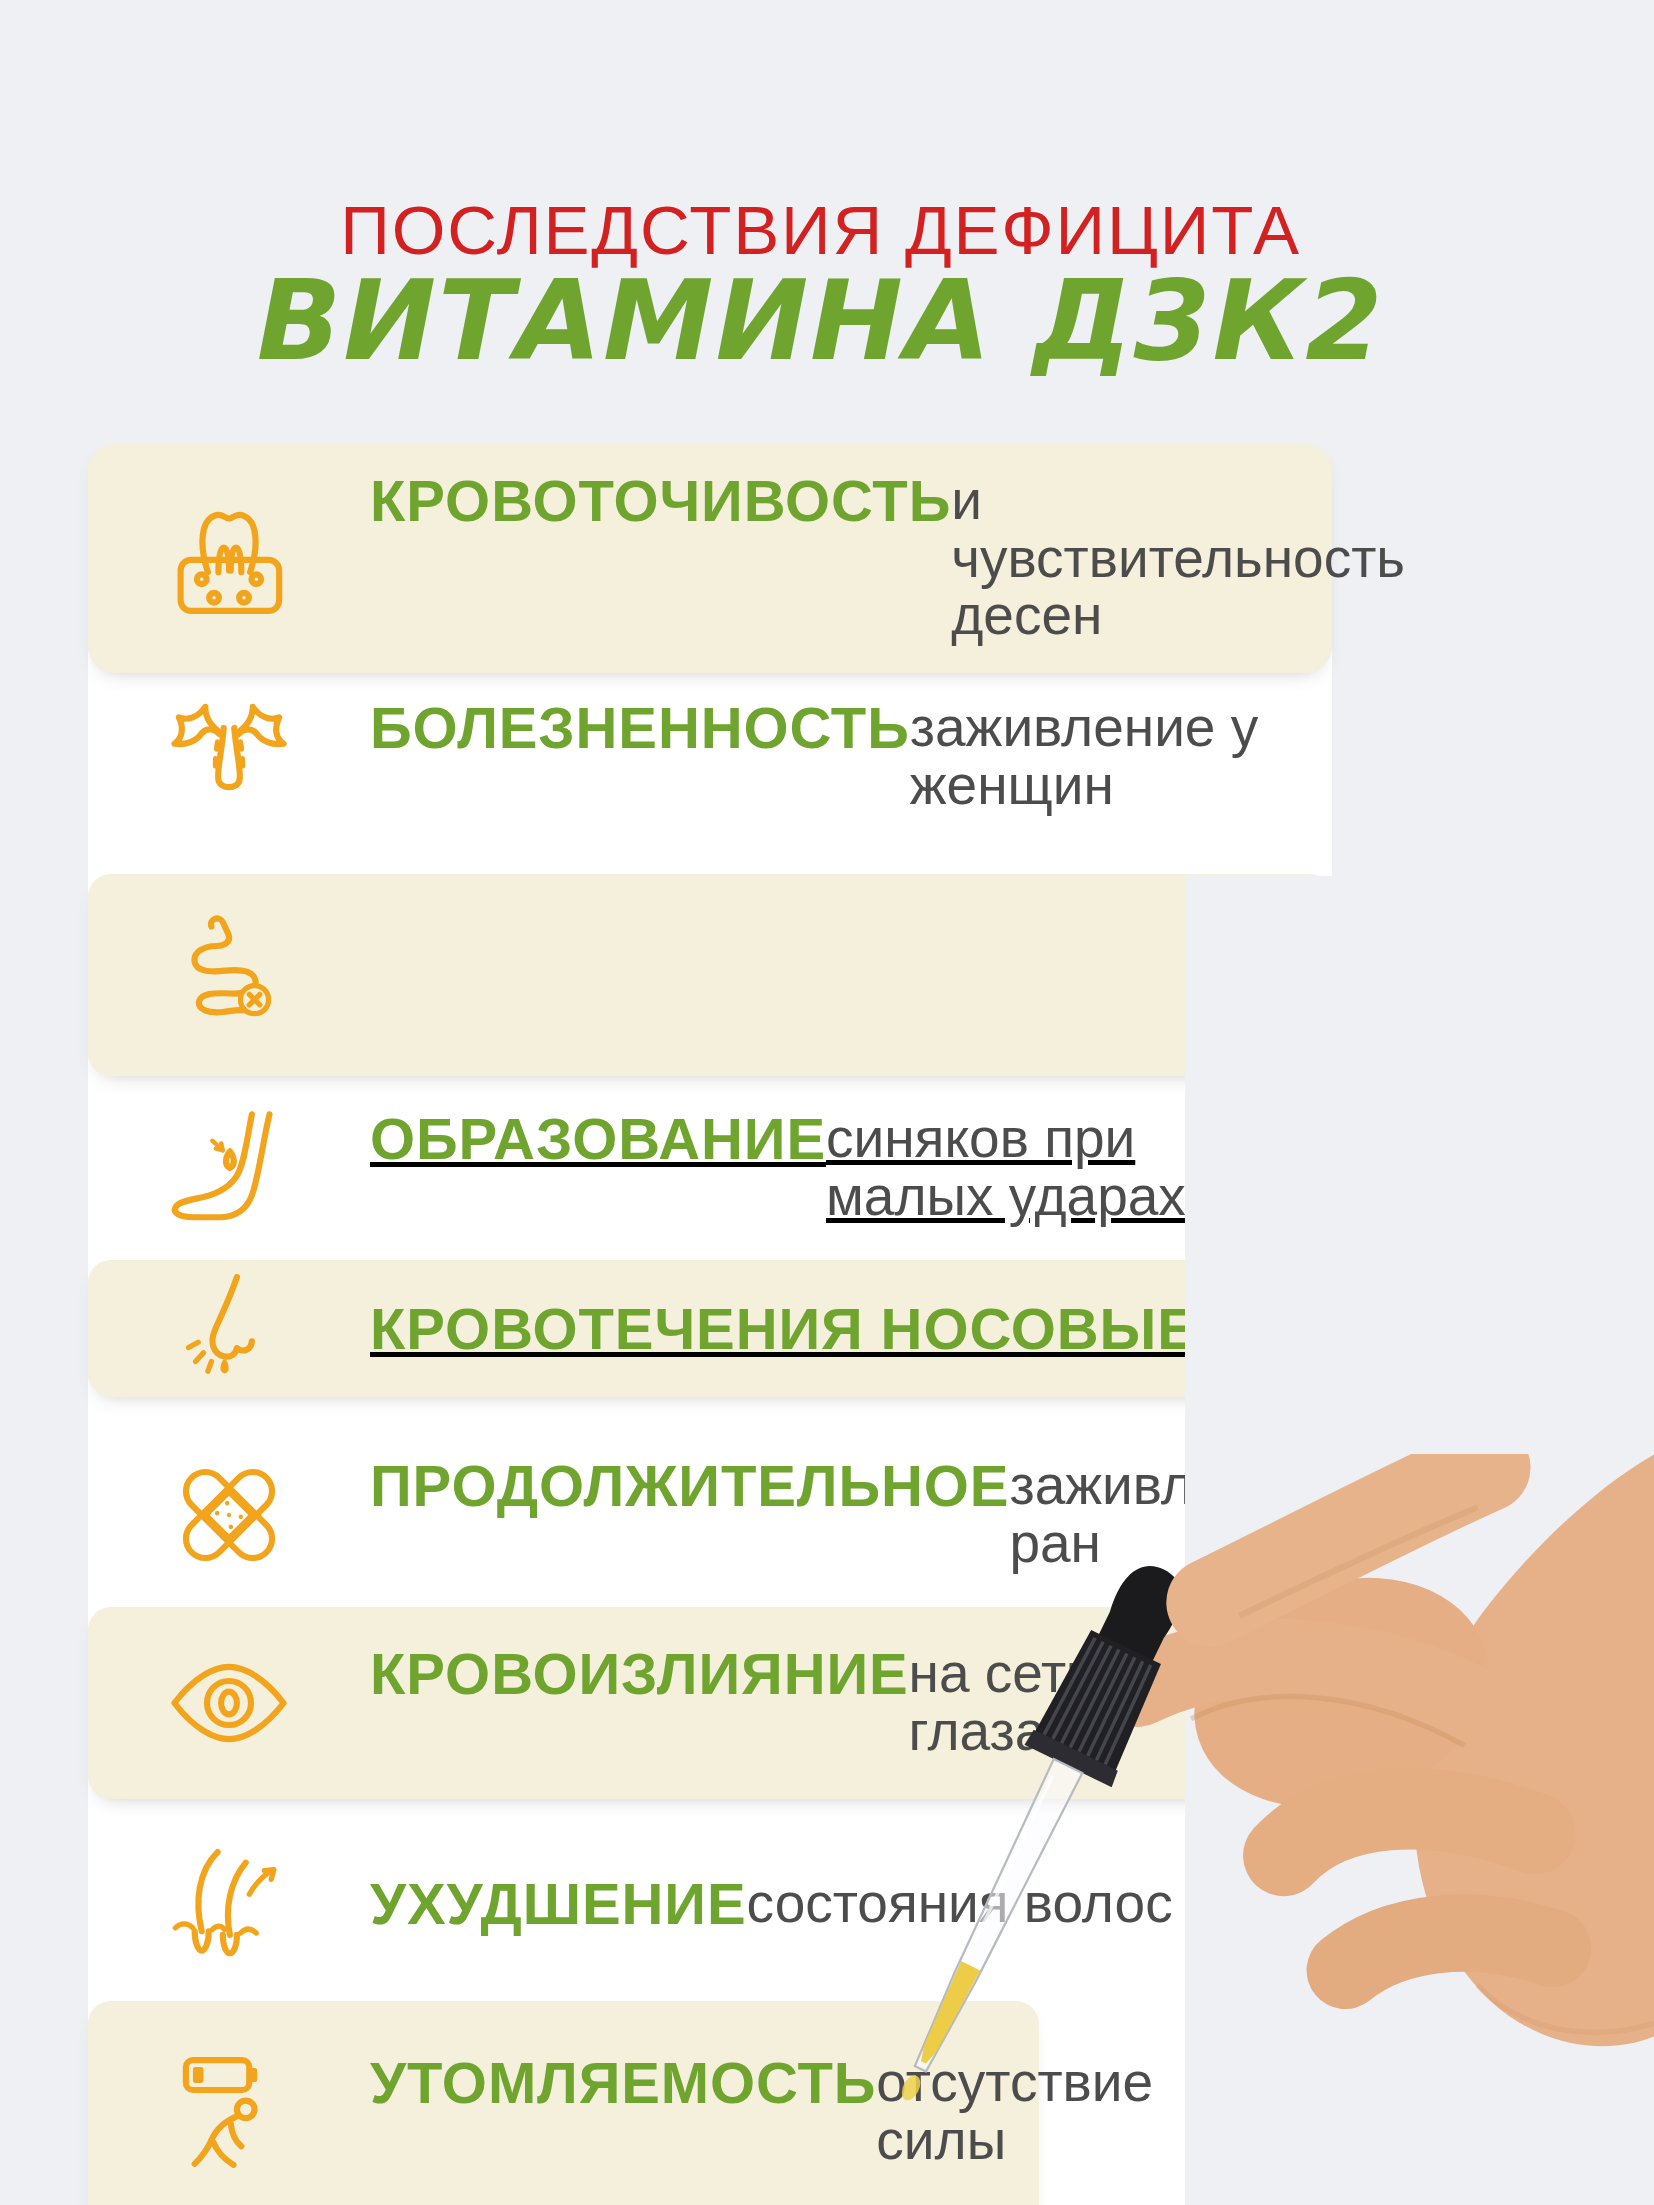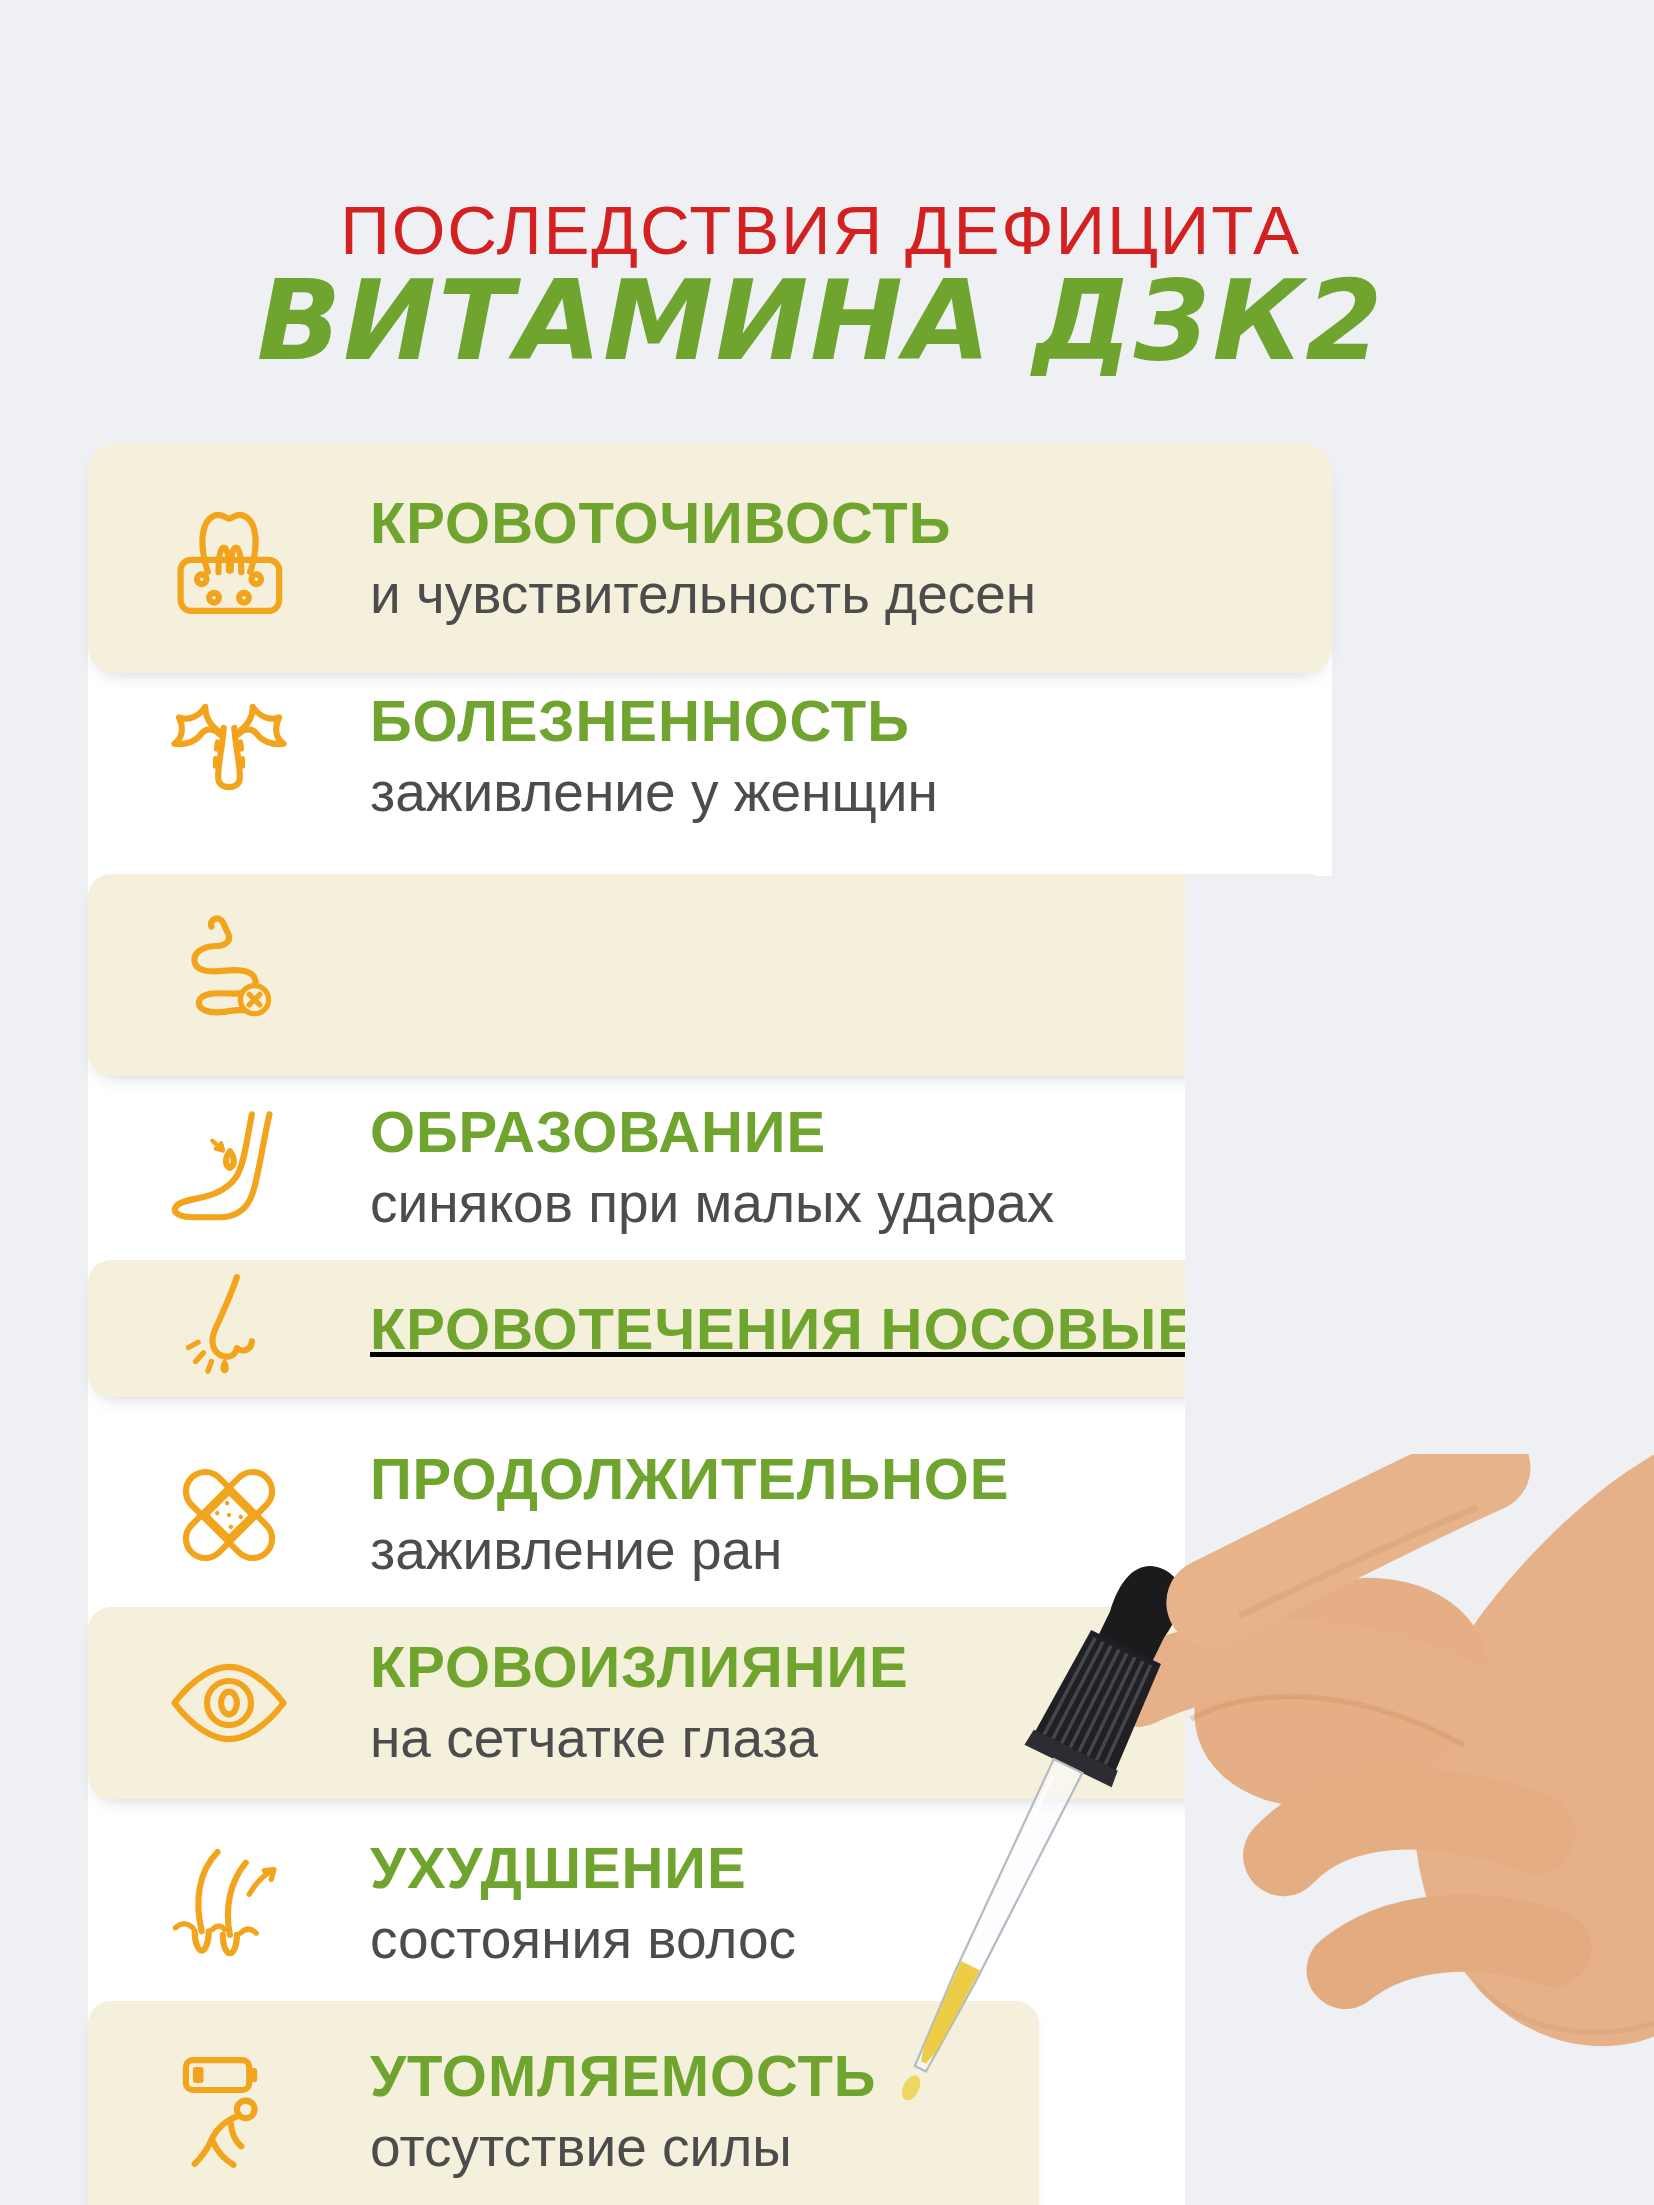--- a/index.html
+++ b/index.html
@@ -16,21 +16,21 @@
     font-family:"DejaVu Sans",sans-serif;font-style:italic;font-weight:700;
     font-size:111px;letter-spacing:1.8px;color:var(--green);}
 
   .backing1{position:absolute;left:88px;top:635px;width:1244px;height:1359px;background:#ffffff;}
   .backing2{position:absolute;left:88px;top:1985px;width:1097px;height:221px;background:#ffffff;}
 
   .row{position:absolute;left:88px;display:flex;align-items:center;}
   .row.cream{background:var(--cream);box-shadow:0 8.8px 19.4px -12.4px rgba(110,110,125,.45);}
   .icon-wrap{width:282px;flex:none;display:flex;justify-content:center;align-items:center;}
   .icon-wrap svg{width:132px;height:132px;}
-  .texts{flex:1;display:flex;flex-direction:column;gap:14px;padding-right:26.5px;}
+  .texts{flex:1;display:flex;flex-direction:row;padding-right:26.5px;}
   .headline{font-size:58px;line-height:1;font-weight:700;letter-spacing:0.9px;color:var(--green);}
   .subline{font-size:55px;line-height:1.05;color:var(--dark);}
 
   .icn path,.icn rect,.icn circle,.icn ellipse{
     stroke:var(--orange);stroke-width:7;fill:none;stroke-linecap:round;stroke-linejoin:round;}
 
   .photo-bg{position:absolute;left:1185px;top:860px;width:469px;height:1345px;background:var(--page);}
   .hand{position:absolute;left:900px;top:1438px;width:754px;height:768px;}
 </style>
 </head>
@@ -82,21 +82,21 @@
         <div class="icon-wrap">
           <svg class="icn" viewBox="0 0 150 150">
       <path d="M55,20 C52,11 64,7 68,15 L74,28 C78,37 70,42 61,42 C45,42 34,50 36,60 C38,71 54,72 71,70 C91,68 103,71 105,81 C107,91 95,97 77,96 C57,95 43,96 41,105 C39,114 52,119 68,117 C83,115 95,113 101,117"></path>
       <circle cx="104" cy="103" r="16" style="fill:#f4f0dc;stroke-width:6"></circle>
       <path d="M98,97 L110,109 M110,97 L98,109" style="stroke-width:6"></path>
     </svg>
         </div>
         <div class="texts">
         </div>
       </div>
-      <div class="row" style="top: 1060px; height: 184px; width: 1244px;">
+      <div class="row" style="top: 1060px; height: 184px; width: 1244px; text-decoration: underline;">
         <div class="icon-wrap">
           <svg class="icn" viewBox="0 0 150 150">
       <path d="M101,14 C95,44 93,66 85,82 C77,96 62,104 46,108 C32,111 17,113 14,120 C11,126 19,131 35,131 L64,131 C84,131 95,122 101,106 C108,88 113,48 121,14"></path>
       <path d="M76,56 C82,64 82,72 76,75 C70,72 70,64 76,56 Z"></path>
       <path d="M56,44 L68,55 M68,55 L60,53 M68,55 L66,47" style="stroke-width:5"></path>
     </svg>
         </div>
         <div class="texts">
           <div class="headline">ОБРАЗОВАНИЕ</div>
           <div class="subline">синяков при малых ударах</div>

